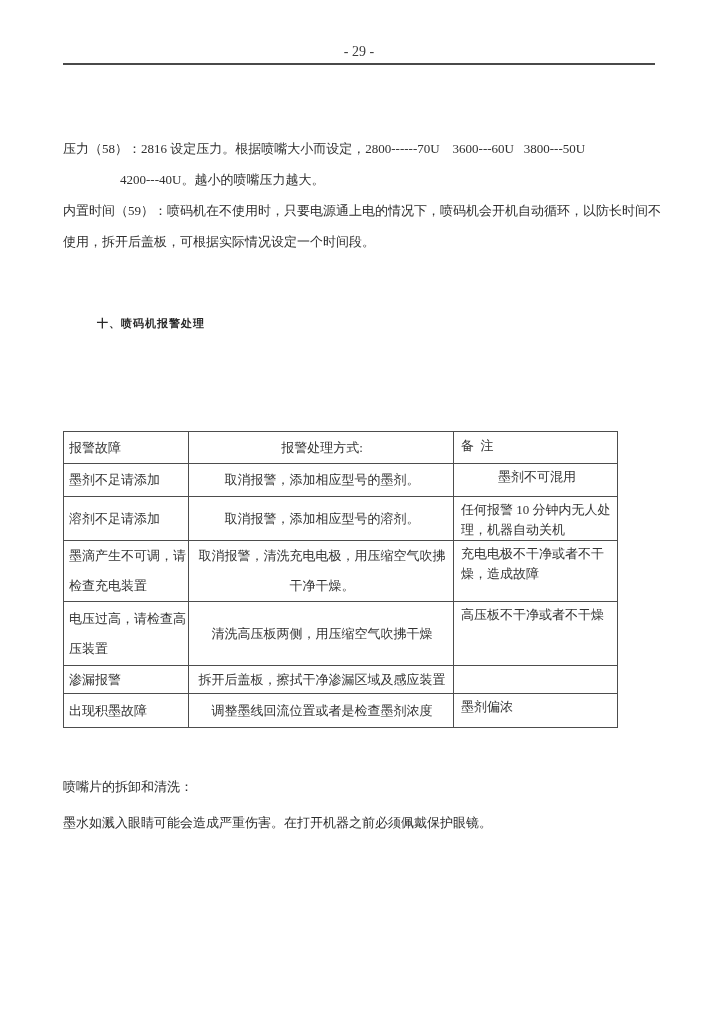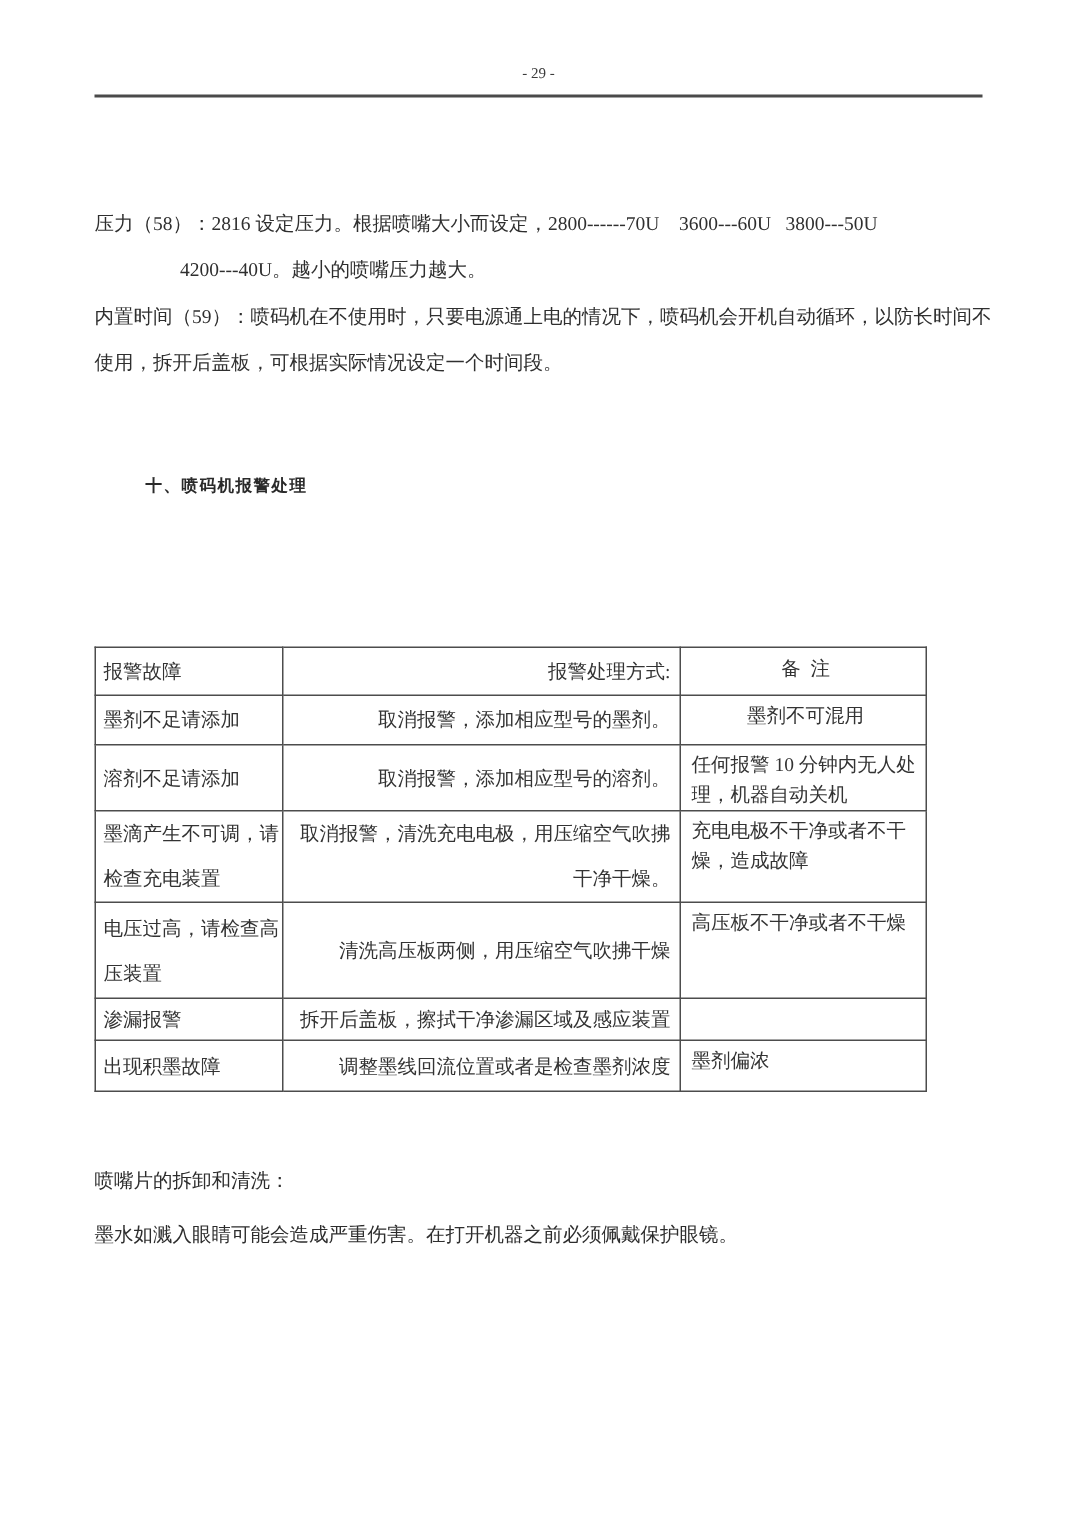--- a/index.html
+++ b/index.html
@@ -10,21 +10,21 @@
     margin: 0 auto;
     background: #ffffff;
     font-family: "Liberation Serif", "DejaVu Serif", serif;
     color: #2f2f2f;
     overflow: hidden;
   }
   .page-number {
     position: absolute;
     top: 44px; left: 63px; width: 592px;
     text-align: center;
-    font-size: 10px;
+    font-size: 14px;
     color: #3c3c3c;
   }
   .header-rule {
     position: absolute;
     top: 63px; left: 63px; width: 592px;
     border-top: 2px solid #4a4a4a;
     height: 0;
   }
   .para { position: absolute; font-size: 13px; line-height: 31px; }
   .para .line { white-space: pre-wrap; }
@@ -49,25 +49,25 @@
     font-size: 13px;
     color: #333333;
   }
   .doc-table td, .doc-table th {
     border: 1px solid #4d4d4d;
     font-weight: normal;
     overflow: hidden;
     margin-left: 13px;
   }
   .doc-table .c-fault   { text-align: left; vertical-align: middle; padding: 0 2px 0 5px; line-height: 20px; }
-  .doc-table .c-handling{ text-align: right; vertical-align: middle; padding: 0 6px 0 8px; line-height: 20px; }
+  .doc-table .c-handling{ text-align: center; vertical-align: middle; padding: 0 6px 0 8px; line-height: 20px; }
   .doc-table .c-remark  { text-align: left; vertical-align: top;   padding: 3px 4px 0 7px; line-height: 20px; white-space: pre-wrap; }
   .doc-table tr.hdr .c-fault,
   .doc-table tr.hdr .c-handling { vertical-align: bottom; padding-bottom: 5px; }
-  .doc-table tr.hdr .c-remark   { text-align: center; padding-top: 4px; }
+  .doc-table tr.hdr .c-remark   { text-align: left; padding-top: 4px; }
   .doc-table tr.hdr    { height: 32px; }
   .doc-table tr.r1     { height: 33px; }
   .doc-table tr.r2     { height: 39px; }
   .doc-table tr.r3     { height: 60px; }
   .doc-table tr.r4     { height: 64px; }
   .doc-table tr.r5     { height: 28px; }
   .doc-table tr.r6     { height: 34px; }
   .doc-table tr.r7     { height: 31px; }
   .doc-table tr.tall .c-fault,
   .doc-table tr.tall .c-handling { line-height: 30px; }

